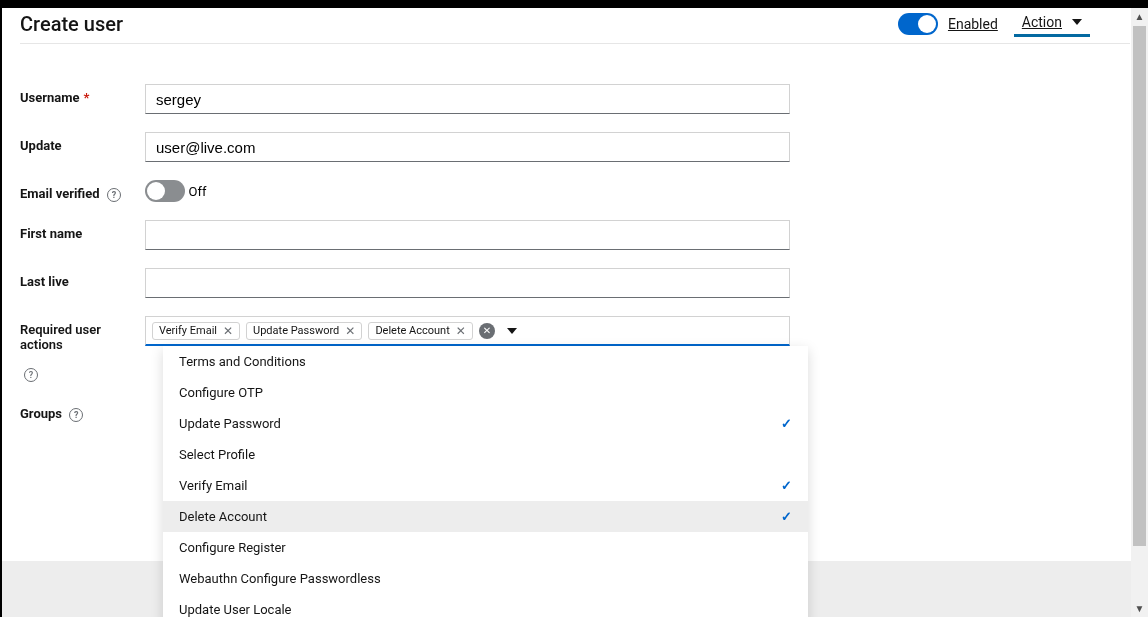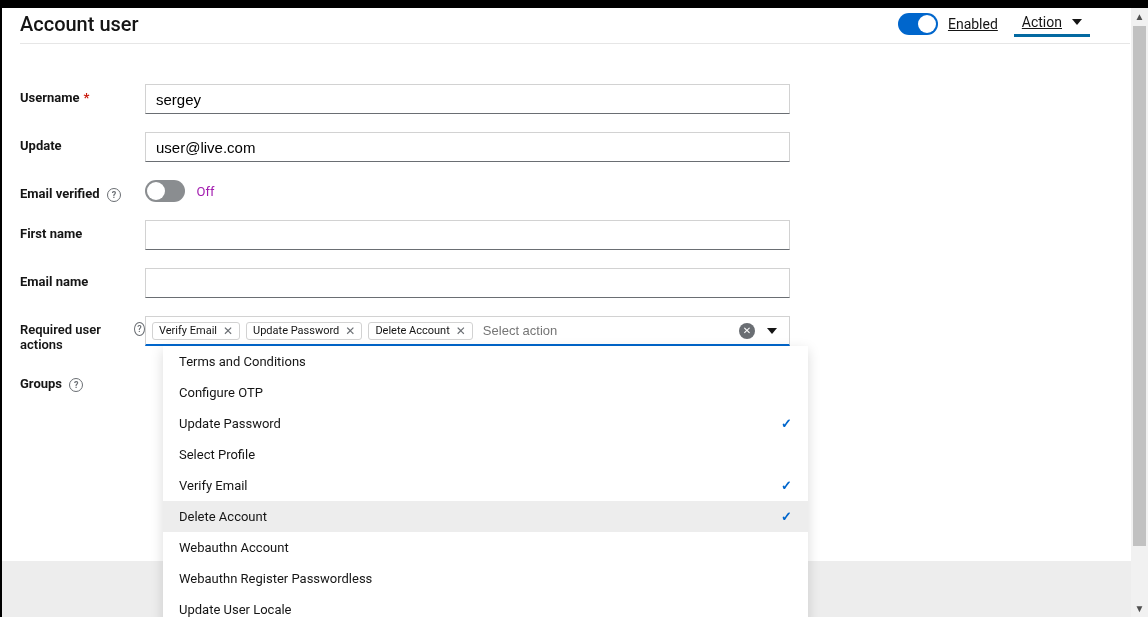--- a/index.html
+++ b/index.html
@@ -133,23 +133,23 @@
     position: absolute;
     top: 2px;
     left: 2px;
     width: 18px;
     height: 18px;
     background: #fff;
     border-radius: 50%;
   }
   .toggle-state {
     display: inline-block;
-    margin-left: 8px;
+    margin-left: 0;
     font-size: 13px;
-    color: #a21caf;
+    color: #000000;
     vertical-align: middle;
   }
 
   .multiselect {
     width: 100%;
     border: 1px solid #d2d2d2;
     border-bottom: 2px solid #0066cc;
     min-height: 30px;
     display: flex;
     align-items: center;
@@ -216,21 +216,21 @@
   }
   .dd-option:hover, .dd-option.hovered {
     background: #ededed;
   }
   .check-mark {
     color: #0066cc;
     font-weight: bold;
   }
   .label-stack {
     display: flex;
-    flex-direction: row;
+    flex-direction: column;
     gap: 16px;
     width: 125px;
     padding-top: 6px;
     font-size: 13px;
     font-weight: 600;
   }
 
   .footer-gray {
     position: absolute;
     left: 0;
@@ -273,21 +273,21 @@
   .rua-wrap { position: relative; }
 </style>
 </head>
 <body>
 
 <div class="topbar-black"></div>
 
 <div class="container">
 
   <div class="header-row">
-    <div class="page-title">Account user</div>
+    <div class="page-title">Create user</div>
     <div class="header-actions">
       <div class="toggle-wrap">
         <div class="toggle">
           <div class="knob"></div>
         </div>
         <span>Enabled</span>
       </div>
       <div class="action-dd">
         <span>Action</span>
         <span class="caret-down"></span>
@@ -327,21 +327,21 @@
     </div>
 
     <div class="form-row">
       <div class="form-label">First name</div>
       <div class="form-control-wrap">
         <input class="text-input" type="text" value="" style="">
       </div>
     </div>
 
     <div class="form-row">
-      <div class="form-label">Email name</div>
+      <div class="form-label">Last live</div>
       <div class="form-control-wrap">
         <input class="text-input" type="text" value="" style="">
       </div>
     </div>
 
     <div class="form-row rua-wrap">
       <div class="label-stack">
         <span>Required user actions</span>
         <span class="help-icon" style="width:14px;">?</span>
       </div>
@@ -352,21 +352,20 @@
             <span class="chip-x">✕</span>
           </span>
           <span class="chip">
             <span>Update Password</span>
             <span class="chip-x">✕</span>
           </span>
           <span class="chip">
             <span>Delete Account</span>
             <span class="chip-x">✕</span>
           </span>
-          <input class="ms-input" type="text" placeholder="Select action" style="">
           <span class="ms-clear">✕</span>
           <span class="caret-down ms-caret"></span>
         </div>
       </div>
 
       <div class="dropdown-panel" style="top:30px;" id="dd-panel">
           <div class="dd-option">
             <span>Terms and Conditions</span>
           </div>
           <div class="dd-option">
@@ -381,24 +380,24 @@
           </div>
           <div class="dd-option">
             <span>Verify Email</span>
             <span class="check-mark">✓</span>
           </div>
           <div class="dd-option hovered">
             <span>Delete Account</span>
             <span class="check-mark">✓</span>
           </div>
           <div class="dd-option">
-            <span>Webauthn Account</span>
-          </div>
-          <div class="dd-option">
-            <span>Webauthn Register Passwordless</span>
+            <span>Configure Register</span>
+          </div>
+          <div class="dd-option">
+            <span>Webauthn Configure Passwordless</span>
           </div>
           <div class="dd-option">
             <span>Update User Locale</span>
           </div>
         </div>
     </div>
 
     <div class="form-row" style="margin-top:10px;">
       <div class="form-label">
         <span>Groups</span>

